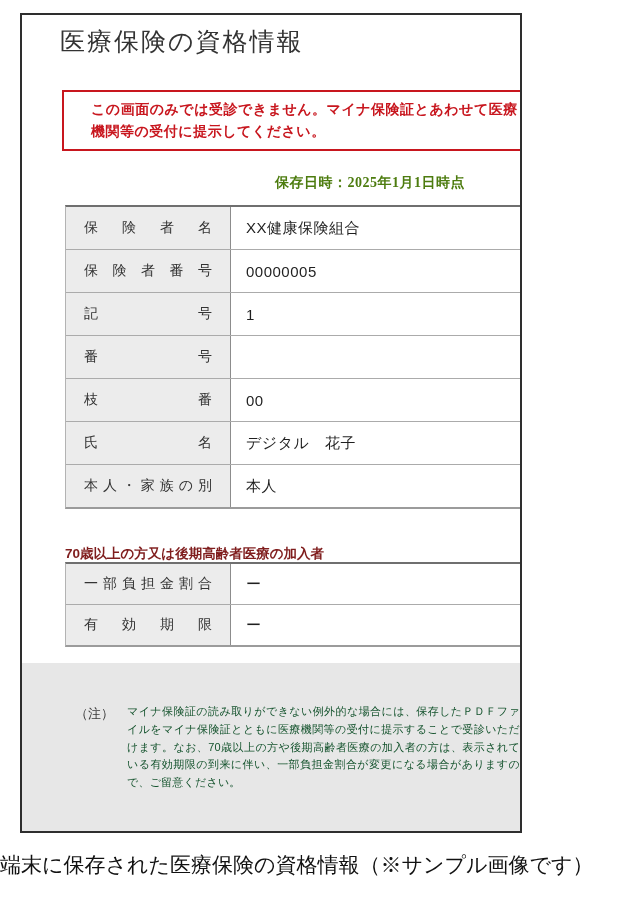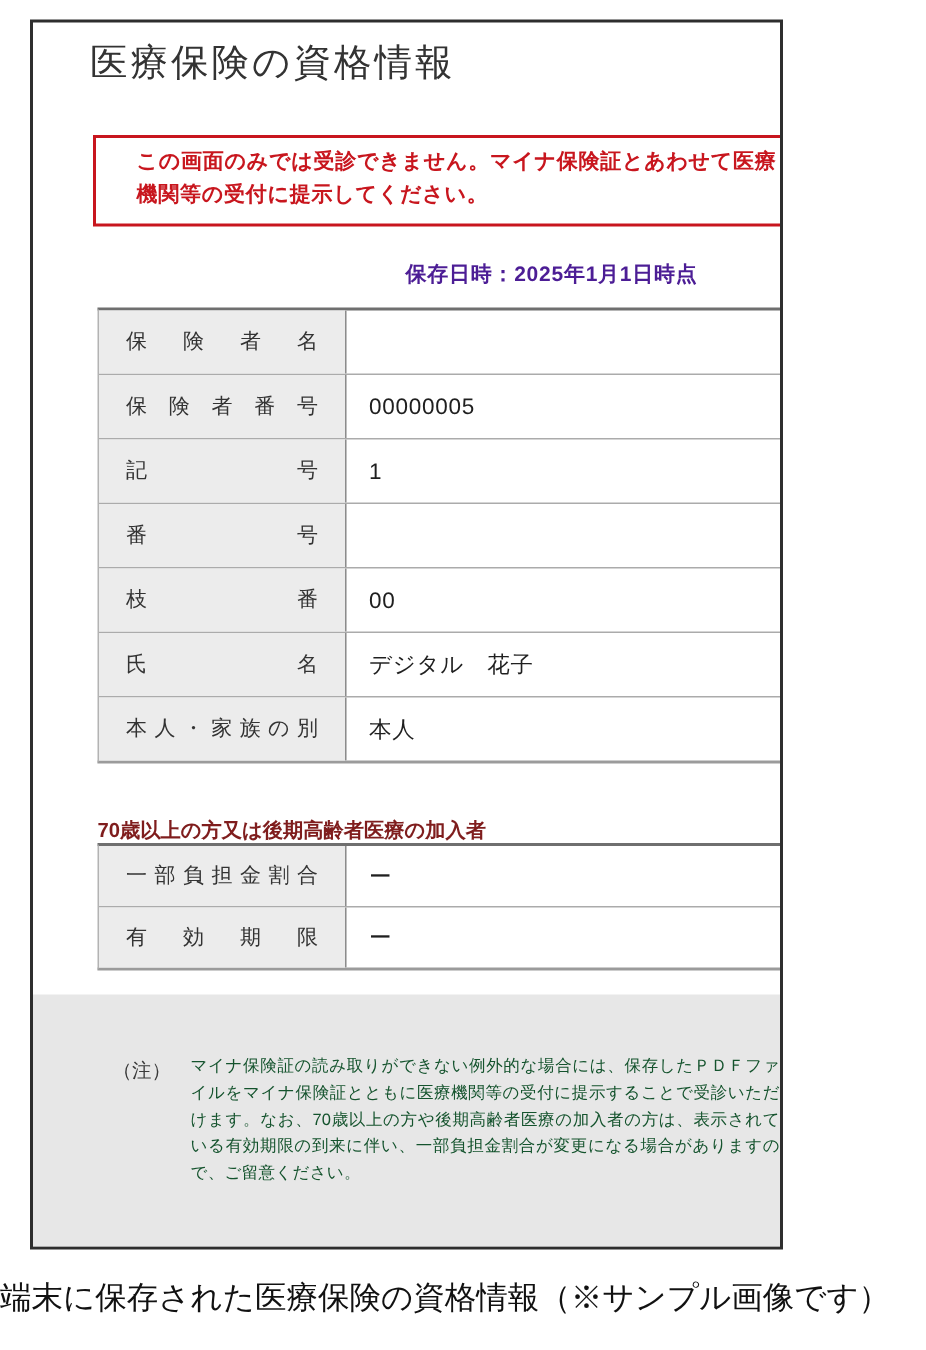--- a/index.html
+++ b/index.html
@@ -13,25 +13,25 @@
     box-sizing:border-box;border:2px solid #2e2e2e;background:#ffffff;overflow:hidden;
   }
   .card-title{
     position:absolute;left:38px;top:10px;
     font-size:25px;letter-spacing:2px;color:#333;font-weight:400;
   }
   .warning-box{
     position:absolute;left:40px;top:75px;width:490px;box-sizing:border-box;
     border:2px solid #c8161e;color:#c8161e;background:#fff;
     font-size:14px;font-weight:bold;line-height:1.55;
-    padding:7px 18px 7px 27px;letter-spacing:0.5px;font-family:Liberation Mono, monospace;
+    padding:7px 18px 7px 27px;letter-spacing:0.5px;
   }
   .save-date{
     position:absolute;top:159px;right:55px;
-    font-size:14px;font-weight:bold;color:#4c1d95;letter-spacing:0.5px;
+    font-size:14px;font-weight:bold;color:#4d7c0f;letter-spacing:0.5px;font-family:Liberation Serif, serif;
   }
   .info-table{
     position:absolute;left:43px;width:480px;box-sizing:border-box;
     border-top:2px solid #6f6f6f;border-bottom:2px solid #9b9b9b;
     border-left:1px solid #b3b3b3;background:#fff;
   }
   .tbl-main{top:190px;}
   .tbl-elderly{top:547px;}
   .row{display:flex;height:42px;border-bottom:1px solid #ababab;}
   .tbl-elderly .row{height:40px;}
@@ -78,20 +78,21 @@
   <div class="info-table tbl-main">
     <div class="row">
       <div class="cell-label">
           <span class="just">
             <span>保</span>
             <span>険</span>
             <span>者</span>
             <span>名</span>
           </span>
         </div>
+      <div class="cell-value">XX健康保険組合</div>
     </div>
     <div class="row">
       <div class="cell-label">
           <span class="just">
             <span>保</span>
             <span>険</span>
             <span>者</span>
             <span>番</span>
             <span>号</span>
           </span>

